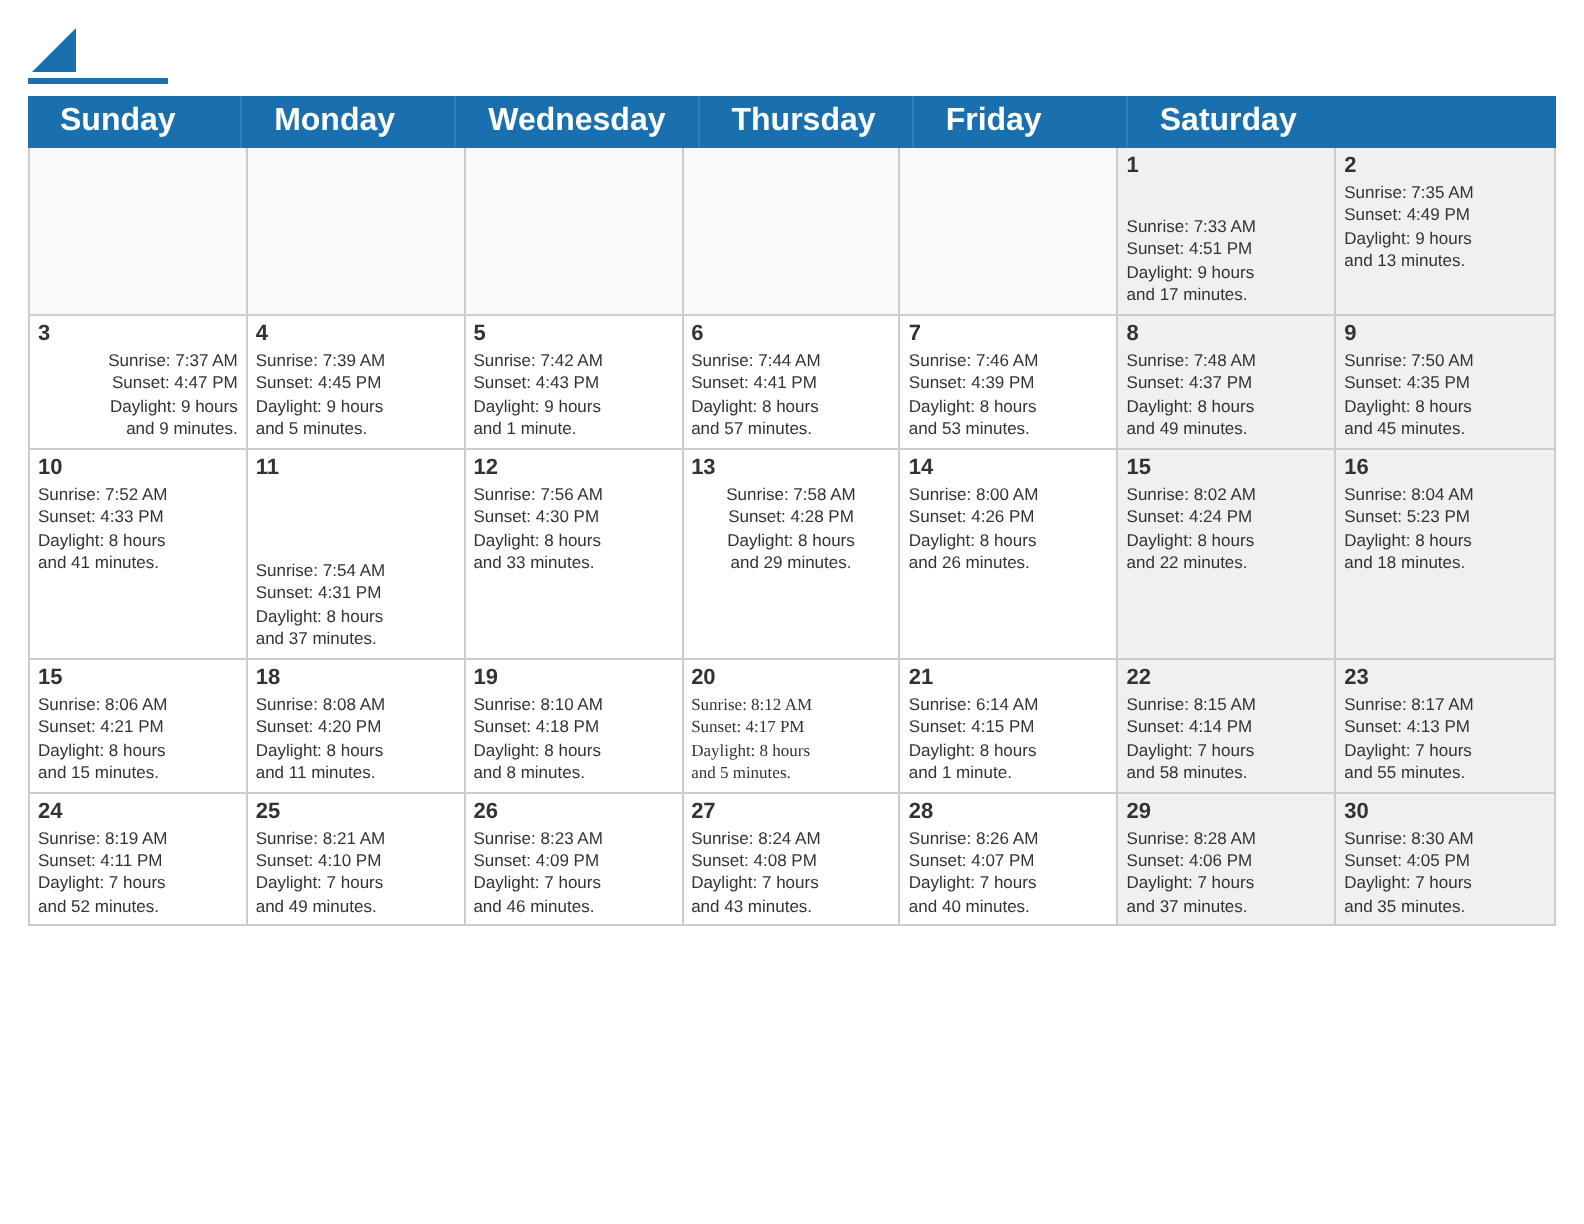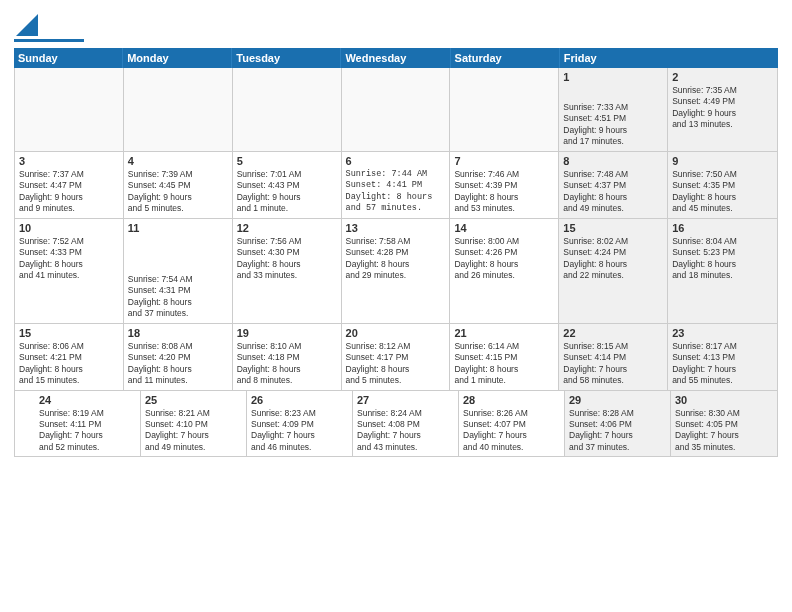--- a/index.html
+++ b/index.html
@@ -62,39 +62,39 @@
       display: flex;
       flex-direction: column;
     }
     .cal-header {
       display: grid;
       grid-template-columns: repeat(7, 1fr);
       background: #1a6faf;
     }
     .cal-header-cell {
       color: #fff;
-      font-size: 11px;
+      font-size: 16px;
       font-weight: bold;
-      padding: 4px 4px;
+      padding: 4px 16px;
       text-align: left;
       border-right: 1px solid #2a7fbf;
     }
     .cal-header-cell:last-child { border-right: none; }
     .cal-body {
       flex: 1;
       display: flex;
       flex-direction: column;
     }
     .cal-row {
       display: grid;
       grid-template-columns: repeat(7, 1fr);
       flex: 1;
       border-bottom: 1px solid #ccc;
     }
-    .cal-row:last-child { border-bottom: none; margin-left: 20px; }
+    .cal-row:last-child { border-bottom: none; }
     .cal-cell {
       border-right: 1px solid #ccc;
       padding: 3px 4px;
       font-size: 9px;
       color: #333;
       vertical-align: top;
       background: #fff;
     }
     .cal-cell:last-child { border-right: none; }
     .cal-cell.empty { background: #f9f9f9; }
@@ -134,24 +134,24 @@
     <div class="title-block">
       <div class="month-title"></div>
       <div class="location"></div>
     </div>
   </div>
 
   <div class="calendar">
     <div class="cal-header">
     <div class="cal-header-cell">Sunday</div>
         <div class="cal-header-cell">Monday</div>
-        <div class="cal-header-cell">Tuesday</div>
         <div class="cal-header-cell">Wednesday</div>
+        <div class="cal-header-cell">Thursday</div>
+        <div class="cal-header-cell">Friday</div>
         <div class="cal-header-cell">Saturday</div>
-        <div class="cal-header-cell">Friday</div>
       </div>
     <div class="cal-outer">
     <div class="cal-body">
           <div class="cal-row">
             <div class="cal-cell empty"></div>
             <div class="cal-cell empty"></div>
             <div class="cal-cell empty"></div>
             <div class="cal-cell empty"></div>
             <div class="cal-cell empty"></div>
             <div class="cal-cell shaded">
@@ -165,42 +165,42 @@
               <span class="day-num">2</span>
               <div class="cell-text" style="white-space: pre-line;">Sunrise: 7:35 AM
 Sunset: 4:49 PM
 Daylight: 9 hours
 and 13 minutes.</div>
             </div>
           </div>
           <div class="cal-row">
             <div class="cal-cell">
               <span class="day-num">3</span>
-              <div class="cell-text" style="white-space: pre-line;">Sunrise: 7:37 AM
+              <div class="cell-text" style="white-space: pre-line; text-align: right;">Sunrise: 7:37 AM
 Sunset: 4:47 PM
 Daylight: 9 hours
 and 9 minutes.</div>
             </div>
             <div class="cal-cell">
               <span class="day-num">4</span>
               <div class="cell-text" style="white-space: pre-line;">Sunrise: 7:39 AM
 Sunset: 4:45 PM
 Daylight: 9 hours
 and 5 minutes.</div>
             </div>
             <div class="cal-cell">
               <span class="day-num">5</span>
-              <div class="cell-text" style="white-space: pre-line;">Sunrise: 7:01 AM
+              <div class="cell-text" style="white-space: pre-line;">Sunrise: 7:42 AM
 Sunset: 4:43 PM
 Daylight: 9 hours
 and 1 minute.</div>
             </div>
             <div class="cal-cell">
               <span class="day-num">6</span>
-              <div class="cell-text" style="white-space: pre-line; font-family: Liberation Mono, monospace;">Sunrise: 7:44 AM
+              <div class="cell-text" style="white-space: pre-line;">Sunrise: 7:44 AM
 Sunset: 4:41 PM
 Daylight: 8 hours
 and 57 minutes.</div>
             </div>
             <div class="cal-cell">
               <span class="day-num">7</span>
               <div class="cell-text" style="white-space: pre-line;">Sunrise: 7:46 AM
 Sunset: 4:39 PM
 Daylight: 8 hours
 and 53 minutes.</div>
@@ -237,21 +237,21 @@
             </div>
             <div class="cal-cell">
               <span class="day-num">12</span>
               <div class="cell-text" style="white-space: pre-line;">Sunrise: 7:56 AM
 Sunset: 4:30 PM
 Daylight: 8 hours
 and 33 minutes.</div>
             </div>
             <div class="cal-cell">
               <span class="day-num">13</span>
-              <div class="cell-text" style="white-space: pre-line;">Sunrise: 7:58 AM
+              <div class="cell-text" style="white-space: pre-line; text-align: center;">Sunrise: 7:58 AM
 Sunset: 4:28 PM
 Daylight: 8 hours
 and 29 minutes.</div>
             </div>
             <div class="cal-cell">
               <span class="day-num">14</span>
               <div class="cell-text" style="white-space: pre-line;">Sunrise: 8:00 AM
 Sunset: 4:26 PM
 Daylight: 8 hours
 and 26 minutes.</div>
@@ -288,21 +288,21 @@
             </div>
             <div class="cal-cell">
               <span class="day-num">19</span>
               <div class="cell-text" style="white-space: pre-line;">Sunrise: 8:10 AM
 Sunset: 4:18 PM
 Daylight: 8 hours
 and 8 minutes.</div>
             </div>
             <div class="cal-cell">
               <span class="day-num">20</span>
-              <div class="cell-text" style="white-space: pre-line;">Sunrise: 8:12 AM
+              <div class="cell-text" style="white-space: pre-line; font-family: Liberation Serif, serif;">Sunrise: 8:12 AM
 Sunset: 4:17 PM
 Daylight: 8 hours
 and 5 minutes.</div>
             </div>
             <div class="cal-cell">
               <span class="day-num">21</span>
               <div class="cell-text" style="white-space: pre-line;">Sunrise: 6:14 AM
 Sunset: 4:15 PM
 Daylight: 8 hours
 and 1 minute.</div>

